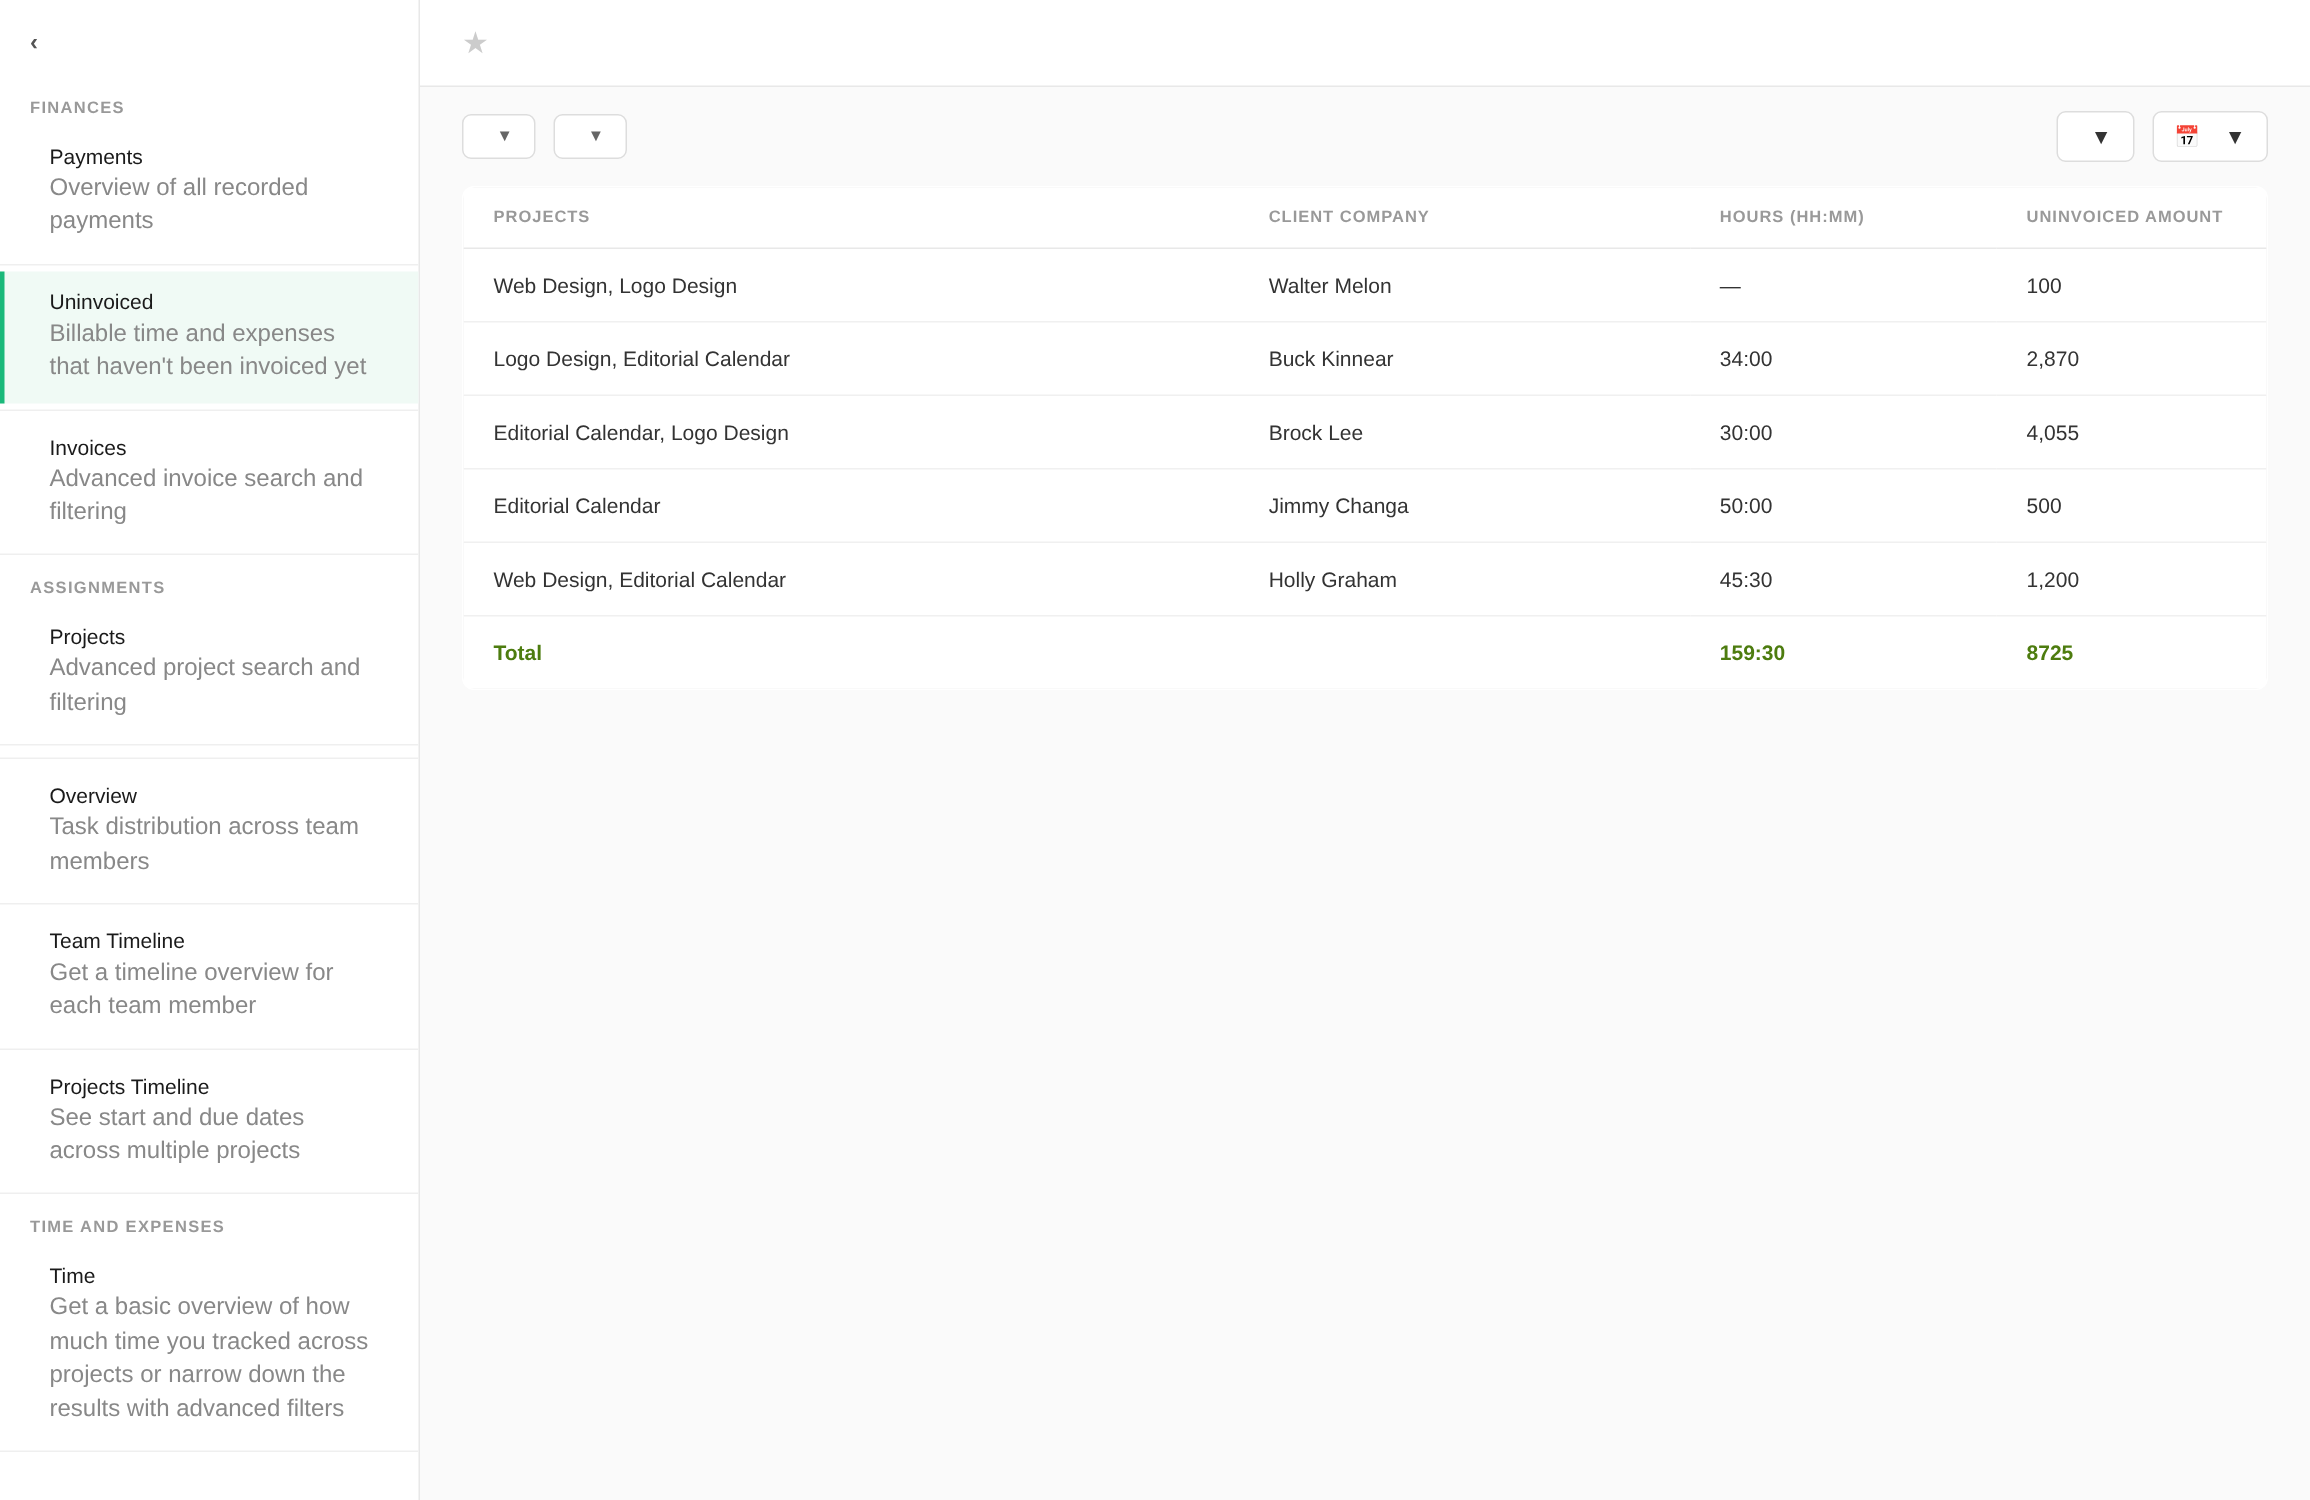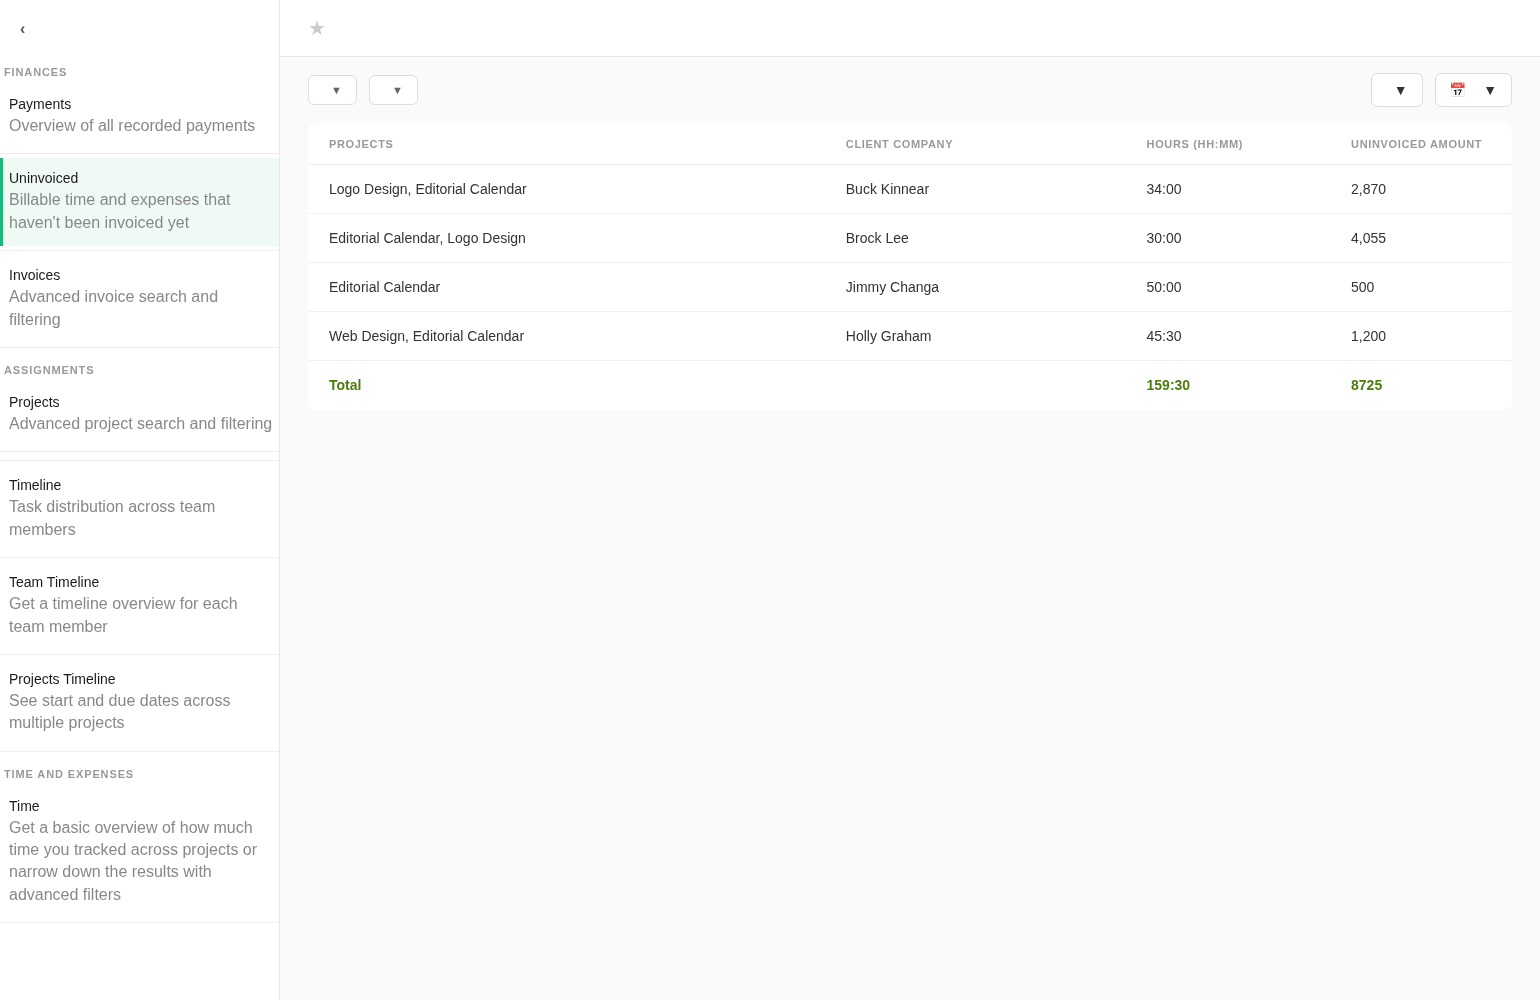--- a/index.html
+++ b/index.html
@@ -31,26 +31,26 @@
     .sidebar-back-arrow {
       font-size: 16px;
       color: #555;
     }
 
     .sidebar-section-label {
       font-size: 11px;
       font-weight: 600;
       color: #999;
       letter-spacing: 0.08em;
-      padding: 12px 4px 6px;
+      padding: 12px 20px 6px;
       text-transform: uppercase;
     }
 
     .sidebar-item {
-      padding: 12px 6px;
+      padding: 12px 30px;
       cursor: pointer;
       border-left: 3px solid transparent;
     }
 
     .sidebar-item.active {
       background: #f0faf5;
       border-left: 3px solid #1ab97a;
     }
 
     .sidebar-item-title {
@@ -258,21 +258,21 @@
     </div>
     <div class="sidebar-divider"></div>
     <div class="sidebar-section-label">ASSIGNMENTS</div>
     <div class="sidebar-item">
       <div class="sidebar-item-title">Projects</div>
       <div class="sidebar-item-desc">Advanced project search and filtering</div>
     </div>
     <div class="sidebar-divider"></div>
     <div class="sidebar-divider"></div>
     <div class="sidebar-item">
-      <div class="sidebar-item-title">Timeline</div>
+      <div class="sidebar-item-title">Overview</div>
       <div class="sidebar-item-desc">Task distribution across team members</div>
     </div>
     <div class="sidebar-divider"></div>
     <div class="sidebar-item">
       <div class="sidebar-item-title">Team Timeline</div>
       <div class="sidebar-item-desc">Get a timeline overview for each team member</div>
     </div>
     <div class="sidebar-divider"></div>
     <div class="sidebar-item">
       <div class="sidebar-item-title">Projects Timeline</div>
@@ -322,20 +322,26 @@
     <table class="data-table">
       <thead>
         <tr>
           <th class="col-projects">PROJECTS</th>
           <th class="col-client">CLIENT COMPANY</th>
           <th class="col-hours">HOURS (HH:MM)</th>
           <th class="col-amount">UNINVOICED AMOUNT</th>
         </tr>
       </thead>
       <tbody id="table-body">
+      <tr>
+            <td class="col-projects">Web Design, Logo Design</td>
+            <td class="col-client">Walter Melon</td>
+            <td class="col-hours">—</td>
+            <td class="col-amount">100</td>
+          </tr>
           <tr>
             <td class="col-projects">Logo Design, Editorial Calendar</td>
             <td class="col-client">Buck Kinnear</td>
             <td class="col-hours">34:00</td>
             <td class="col-amount">2,870</td>
           </tr>
           <tr>
             <td class="col-projects">Editorial Calendar, Logo Design</td>
             <td class="col-client">Brock Lee</td>
             <td class="col-hours">30:00</td>

